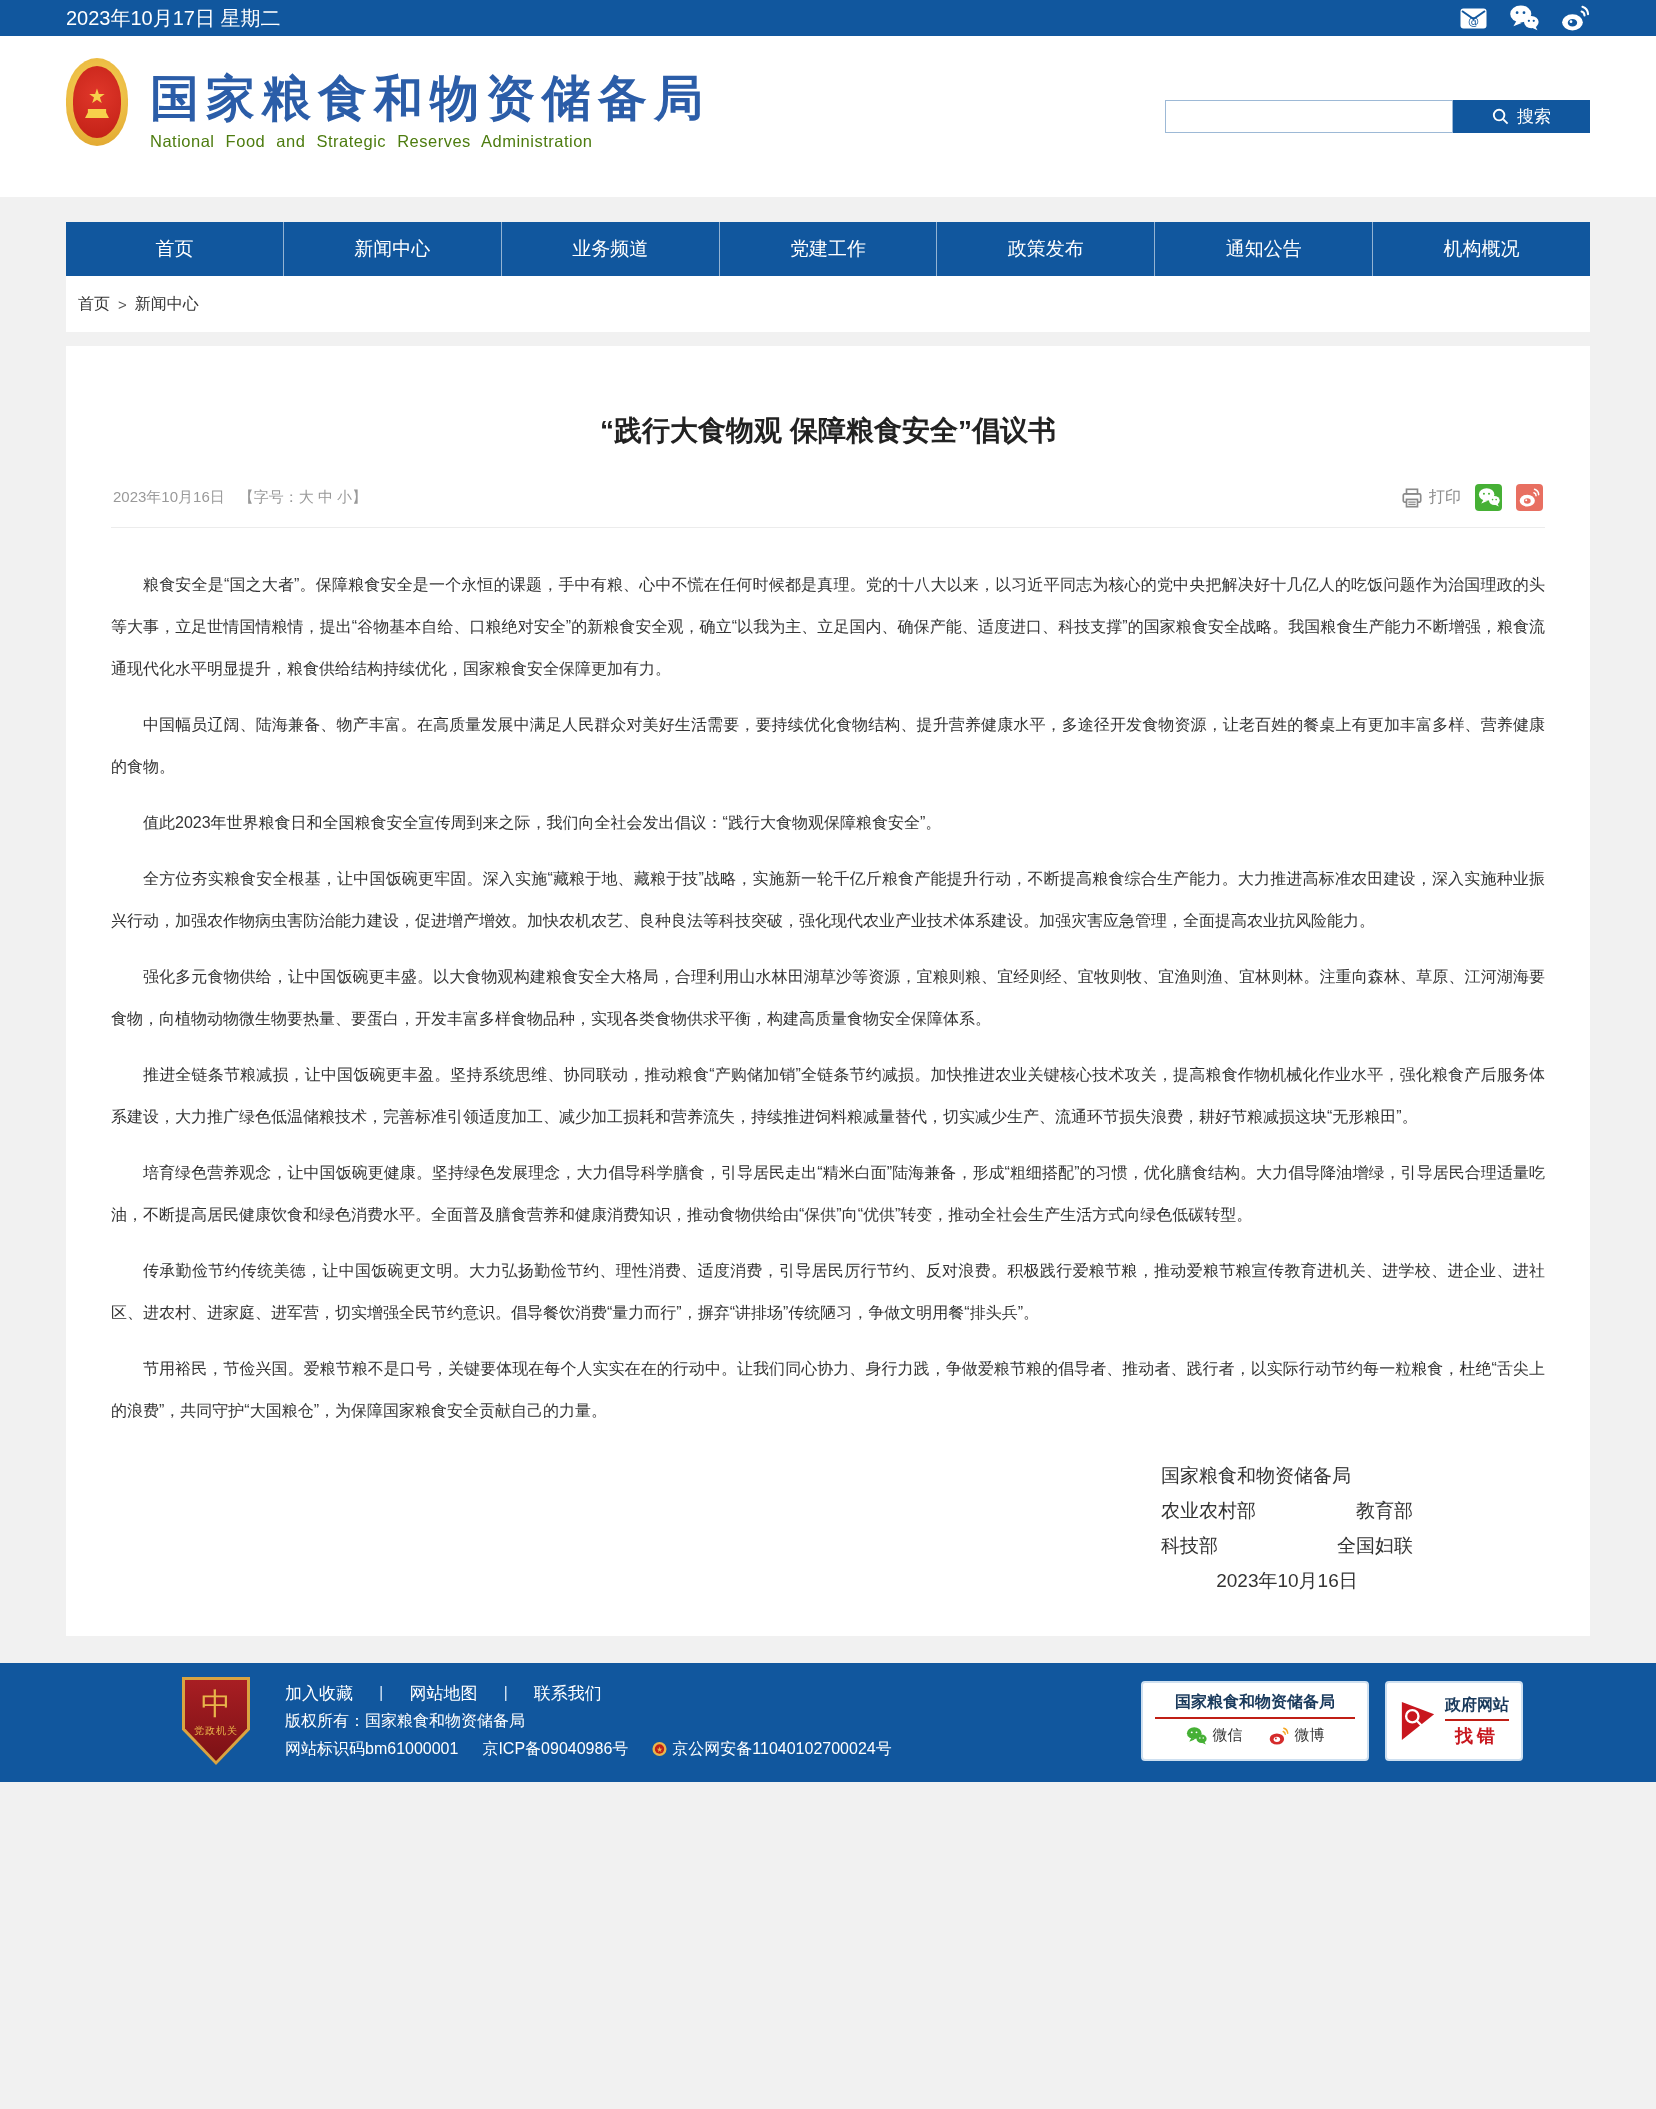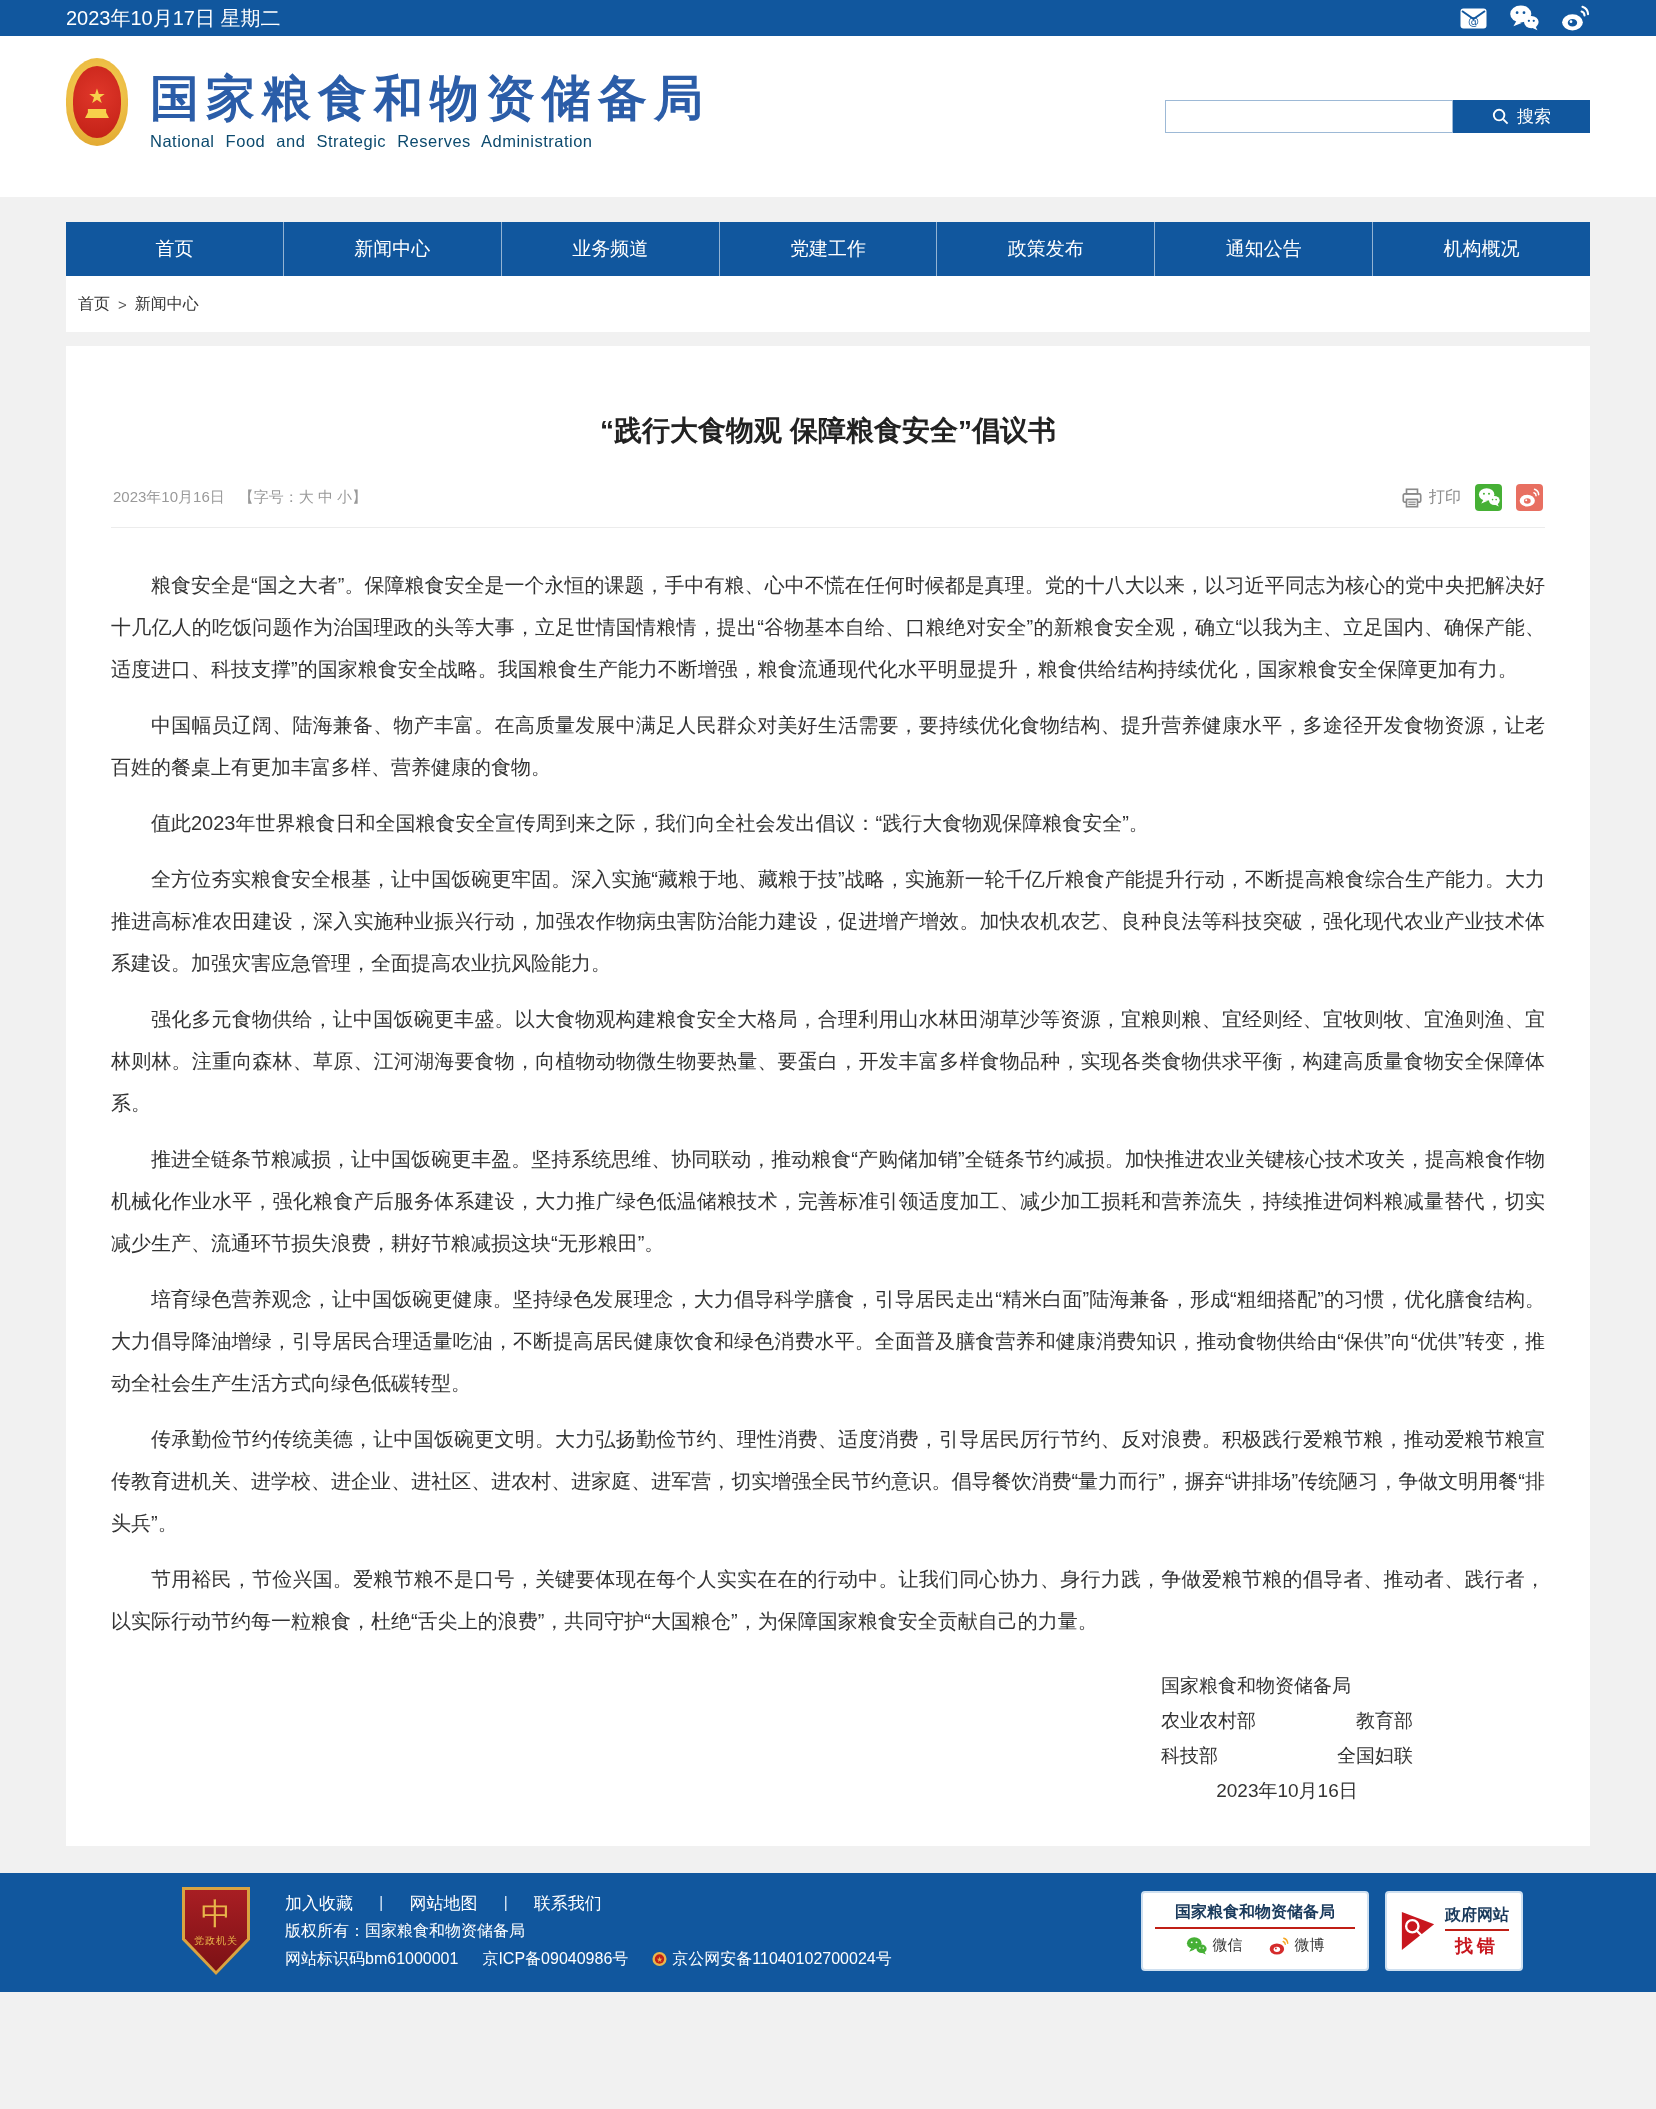--- a/index.html
+++ b/index.html
@@ -21,21 +21,21 @@
   .header { height:161px; background:#fff; position:relative; }
   .logo-wrap { position:absolute; left:66px; top:22px; display:flex; align-items:flex-start; cursor:pointer; }
   .emblem { width:62px; height:88px; position:relative; margin-right:22px; }
   .emblem-ring { position:absolute; inset:0; border-radius:50% / 47%; background:radial-gradient(circle at 50% 38%, #f9d65b, #dfa32c); }
   .emblem-core { position:absolute; left:7px; top:8px; right:7px; bottom:8px; border-radius:50% / 47%;
     background:radial-gradient(circle at 50% 40%, #e0372a, #c01f15); display:flex; flex-direction:column; align-items:center; justify-content:center; }
   .emblem-star { color:#f7d04b; font-size:20px; line-height:20px; }
   .emblem-gate { width:24px; height:9px; background:#f7d04b; margin-top:3px; clip-path:polygon(0 100%,12% 40%,12% 0,88% 0,88% 40%,100% 100%); }
   .site-titles { padding-top:12px; }
   .site-name { font-family:"DejaVu Serif","Liberation Serif",serif; font-weight:bold; color:#2b5da8; font-size:49px; letter-spacing:7px; line-height:56px; }
-  .site-name-en { color:#0c4a6e; font-size:16.5px; letter-spacing:0.5px; margin-top:6px; word-spacing:6px; }
+  .site-name-en { color:#4d7c0f; font-size:16.5px; letter-spacing:0.5px; margin-top:6px; word-spacing:6px; }
   .search { position:absolute; right:66px; top:64px; display:flex; }
   .search-input { width:288px; height:33px; border:1px solid #9db9d6; background:#fff; outline:none; font-size:15px; padding:0 10px; }
   .search-btn { width:137px; height:33px; background:#11579E; color:#fff; border:none; font-size:17px;
     display:flex; align-items:center; justify-content:center; gap:8px; cursor:pointer; }
 
   
   .nav { margin:25px 66px 0; height:54px; background:#11579E; display:flex; }
   .nav a { flex:1; display:flex; align-items:center; justify-content:center; color:#fff; font-size:19px;
     text-decoration:none; border-left:1px solid rgba(255,255,255,.55); cursor:pointer; }
   .nav a:first-child { border-left:none; }
@@ -50,21 +50,21 @@
   .art-title { text-align:center; font-size:28px; font-weight:bold; color:#222; padding-top:66px; }
   .meta { margin-top:34px; display:flex; align-items:center; padding:0 2px 16px; border-bottom:1px solid #ececec; }
   .meta-left { color:#999; font-size:15px; display:flex; gap:14px; }
   .meta-right { margin-left:auto; display:flex; align-items:center; gap:14px; }
   .print-link { display:flex; align-items:center; gap:6px; color:#8a8a8a; font-size:16px; cursor:pointer; }
   .badge { width:27px; height:27px; border-radius:4px; display:flex; align-items:center; justify-content:center; cursor:pointer; }
   .badge-wechat { background:#46b035; }
   .badge-weibo { background:#e86f61; }
 
   .art-body { margin-top:36px; }
-  .art-body p { font-size:20px; line-height:42px; color:#333; text-align:justify; text-indent:2em; margin-bottom:14px; }
+  .art-body p { font-size:16px; line-height:42px; color:#333; text-align:justify; text-indent:2em; margin-bottom:14px; }
 
   .signature { width:252px; margin:26px 132px 10px auto; font-size:19px; color:#333; line-height:35px; }
   .sig-row { display:flex; justify-content:space-between; }
   .sig-date { text-align:center; }
 
   
   .footer { margin-top:27px; height:119px; background:#11579E; position:relative; color:#fff; }
   .shield { position:absolute; left:182px; top:14px; width:68px; height:88px; }
   .shield-outer { position:absolute; inset:0; background:#d9a441; clip-path:polygon(0 0,100% 0,100% 60%,50% 100%,0 60%); }
   .shield-inner { position:absolute; left:3px; top:3px; right:3px; bottom:4px; background:linear-gradient(#a81e23,#7c1115);

